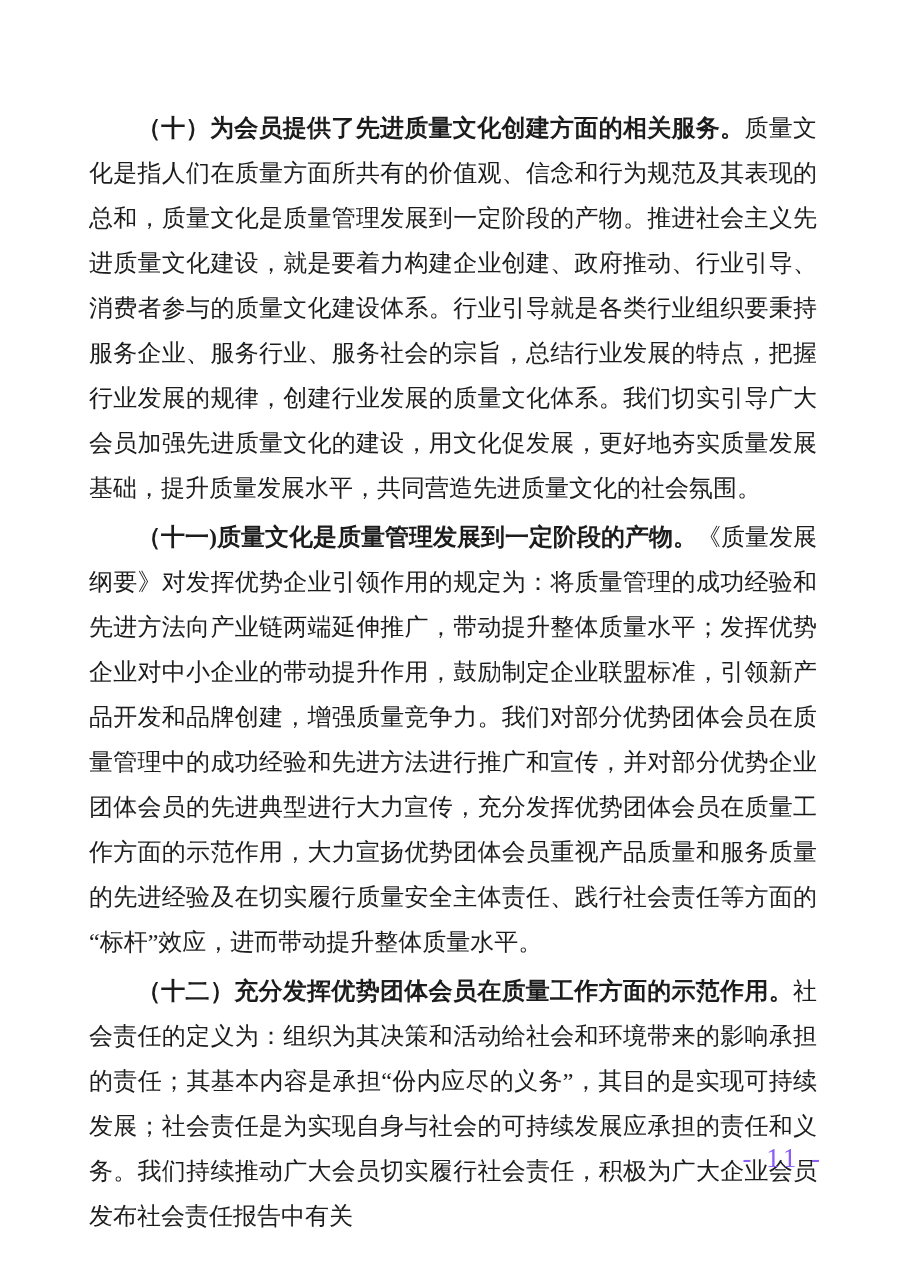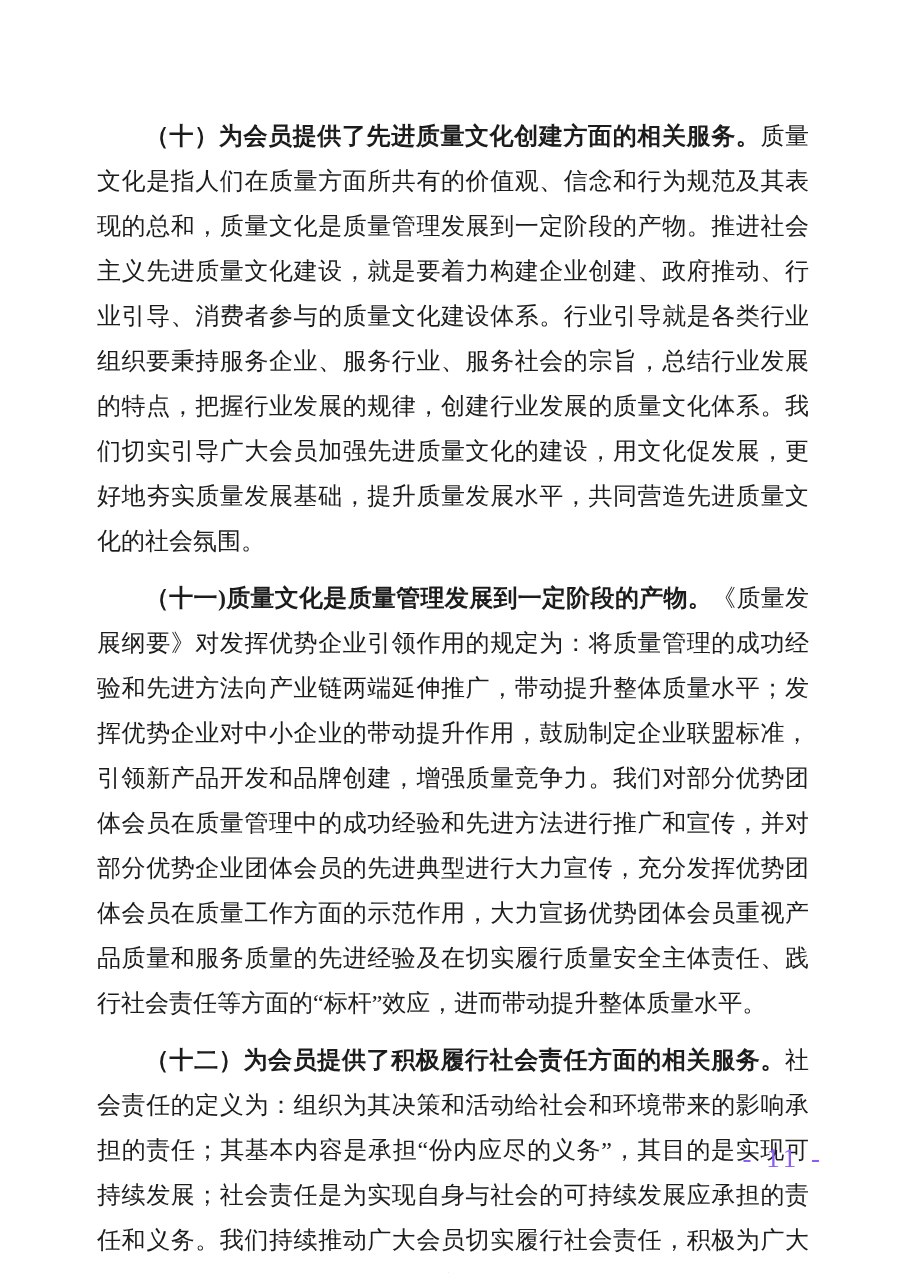--- a/index.html
+++ b/index.html
@@ -16,21 +16,21 @@
     font-family: "Liberation Serif", "DejaVu Serif", serif;
     color: #1c1c1c;
   }
   .content {
     position: absolute;
     left: 85px;
     top: 102px;
     width: 736px;
   }
   p.para {
-    margin: 12px;
+    margin: 4px;
     padding: 0;
     font-size: 24px;
     line-height: 45px;
     text-align: justify;
     text-justify: inter-ideograph;
     text-indent: 2em;
     letter-spacing: 0px;
     color: #1c1c1c;
   }
   p.para .lead {
@@ -47,17 +47,17 @@
     white-space: pre;
   }
 </style>
 </head>
 <body>
 
 <div class="page">
   <div class="content">
     <p class="para"><span class="lead">（十）为会员提供了先进质量文化创建方面的相关服务。</span><span class="body-text">质量文化是指人们在质量方面所共有的价值观、信念和行为规范及其表现的总和，质量文化是质量管理发展到一定阶段的产物。推进社会主义先进质量文化建设，就是要着力构建企业创建、政府推动、行业引导、消费者参与的质量文化建设体系。行业引导就是各类行业组织要秉持服务企业、服务行业、服务社会的宗旨，总结行业发展的特点，把握行业发展的规律，创建行业发展的质量文化体系。我们切实引导广大会员加强先进质量文化的建设，用文化促发展，更好地夯实质量发展基础，提升质量发展水平，共同营造先进质量文化的社会氛围。</span></p>
     <p class="para"><span class="lead">（十一)质量文化是质量管理发展到一定阶段的产物。</span><span class="body-text">《质量发展纲要》对发挥优势企业引领作用的规定为：将质量管理的成功经验和先进方法向产业链两端延伸推广，带动提升整体质量水平；发挥优势企业对中小企业的带动提升作用，鼓励制定企业联盟标准，引领新产品开发和品牌创建，增强质量竞争力。我们对部分优势团体会员在质量管理中的成功经验和先进方法进行推广和宣传，并对部分优势企业团体会员的先进典型进行大力宣传，充分发挥优势团体会员在质量工作方面的示范作用，大力宣扬优势团体会员重视产品质量和服务质量的先进经验及在切实履行质量安全主体责任、践行社会责任等方面的“标杆”效应，进而带动提升整体质量水平。</span></p>
-    <p class="para"><span class="lead">（十二）为会员提供了积极履行社会责任方面的相关服务。</span><span class="body-text">社会责任的定义为：组织为其决策和活动给社会和环境带来的影响承担的责任；其基本内容是承担“份内应尽的义务”，其目的是实现可持续发展；社会责任是为实现自身与社会的可持续发展应承担的责任和义务。我们持续推动广大会员切实履行社会责任，积极为广大企业会员发布社会责任报告中有关</span></p>
+    <p class="para"><span class="lead">（十二）充分发挥优势团体会员在质量工作方面的示范作用。</span><span class="body-text">社会责任的定义为：组织为其决策和活动给社会和环境带来的影响承担的责任；其基本内容是承担“份内应尽的义务”，其目的是实现可持续发展；社会责任是为实现自身与社会的可持续发展应承担的责任和义务。我们持续推动广大会员切实履行社会责任，积极为广大企业会员发布社会责任报告中有关</span></p>
   </div>
 
   <div class="page-number">- 11 -</div>
 </div>
 
 </body></html>

